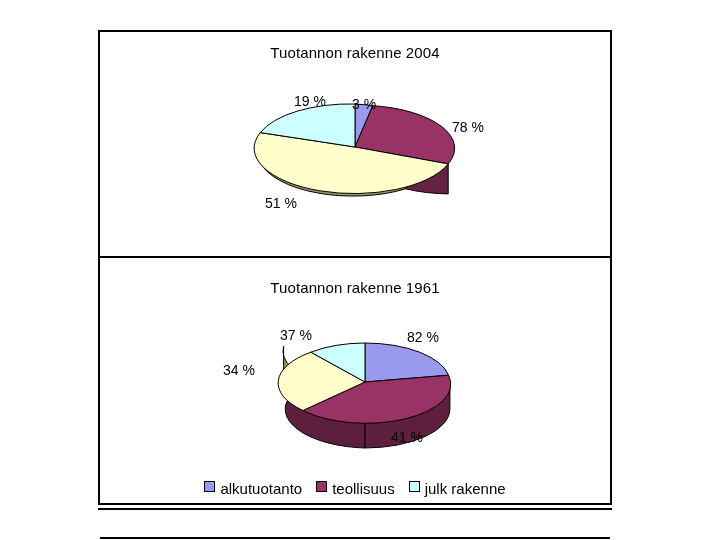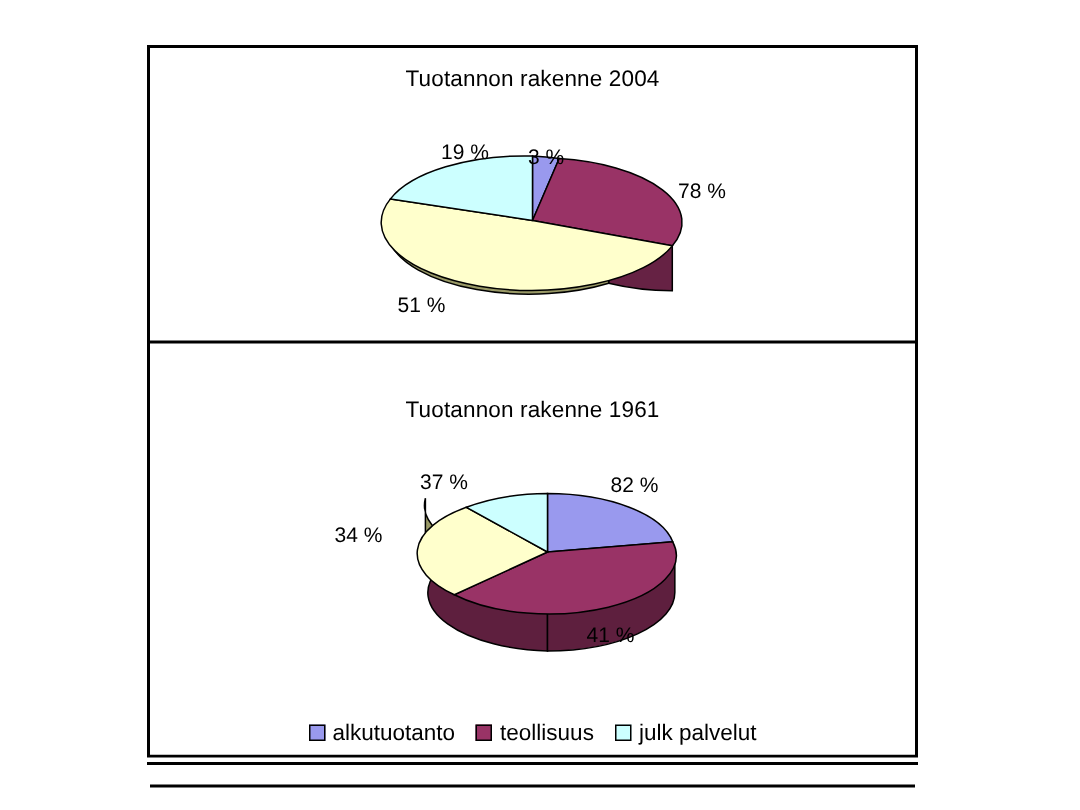--- a/index.html
+++ b/index.html
@@ -36,22 +36,22 @@
     border-top: 2px solid #000000;
   }
 
   
   .chart-panel {
     position: absolute;
     left: 0;
     width: 100%;
     box-sizing: border-box;
   }
-  #panel-2004 { top: 0px;   height: 197px; border-bottom: 2px solid #000; padding-left: 20px; }
-  #panel-1961 { top: 226px; height: 267px; border-bottom: 2px solid #000; }
+  #panel-2004 { top: 0px;   height: 226px; border-bottom: 2px solid #000; padding-left: 20px; }
+  #panel-1961 { top: 240px; height: 267px; border-bottom: 2px solid #000; }
 
   .chart-title {
     position: absolute;
     left: 0;
     width: 100%;
     text-align: center;
     font-size: 15px;
     color: #000000;
     letter-spacing: 0.1px;
     white-space: nowrap;
@@ -101,21 +101,21 @@
     height: 30px;
     box-sizing: border-box;
     display: flex;
     align-items: center;
     justify-content: center;
     gap: 14px;
     background: #ffffff;
   }
   .legend-entry {
     display: flex;
-    align-items: center;
+    align-items: flex-start;
     gap: 5px;
     white-space: nowrap;
   }
   .legend-swatch {
     width: 11px;
     height: 11px;
     border: 1px solid #000000;
     box-sizing: border-box;
     flex: 0 0 auto;
   }
@@ -197,19 +197,19 @@
     </div>
 
     <div class="legend-entry">
       <span class="legend-swatch" style="background:#993366;"></span>
       <span class="legend-text">teollisuus</span>
     </div>
 
 
     <div class="legend-entry">
       <span class="legend-swatch" style="background:#CCFFFF;"></span>
-      <span class="legend-text">julk palvelut</span>
+      <span class="legend-text">julk rakenne</span>
     </div>
   </div>
 
 </div>
 
 <div id="frame-underline"></div>
 
 </body></html>

